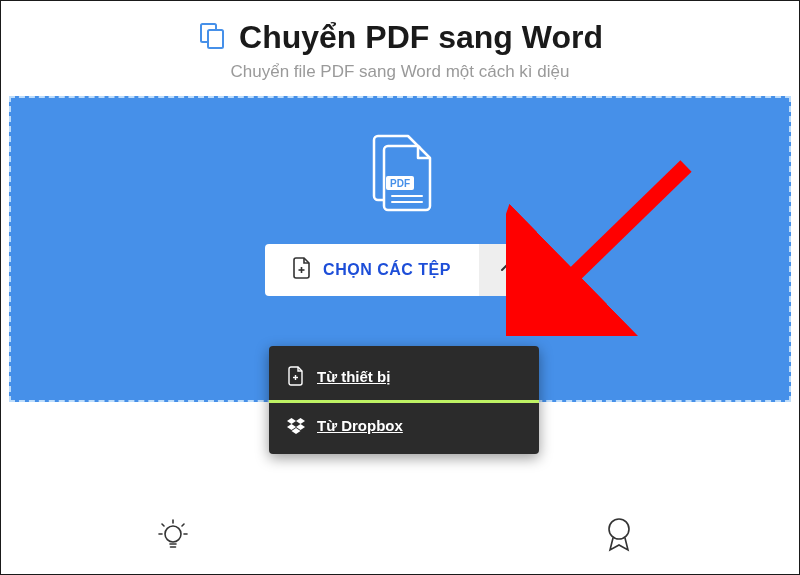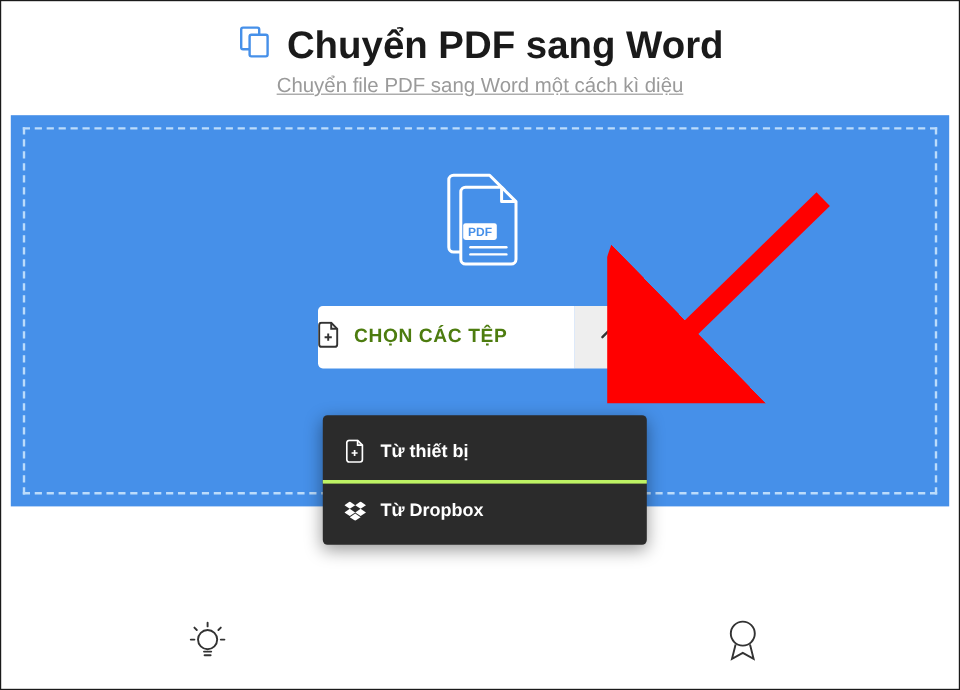--- a/index.html
+++ b/index.html
@@ -2,26 +2,25 @@
 <html><head>
 <meta charset="utf-8">
 <style>
   * { box-sizing: border-box; margin: 0; padding: 0; }
   html, body { width: 800px; height: 575px; font-family: -apple-system, BlinkMacSystemFont, "Segoe UI", Arial, sans-serif; }
   body { border: 1px solid #1a1a1a; background: #fff; position: relative; overflow: hidden; }
 
   .header { text-align: center; padding: 18px 0 14px; }
   .title-row { display: flex; align-items: center; justify-content: center; gap: 12px; }
   .title-row h1 { font-size: 32px; font-weight: 700; color: #1a1a1a; }
-  .subtitle { margin-top: 6px; font-size: 17px; color: #9a9a9a; text-decoration: underline; }
+  .subtitle { margin-top: 6px; font-size: 17px; color: #9a9a9a; }
 
   .dropzone-wrap {
     margin: 0 8px;
     background: #4690e9;
-    padding: 10px;
     position: relative;
   }
   .dropzone-inner {
     border: 2px dashed #bcdcfb;
     height: 306px;
     display: flex;
     flex-direction: column;
     align-items: center;
     padding-top: 36px;
     position: relative;
@@ -29,25 +28,26 @@
 
   .pdf-icon { margin-bottom: 26px; }
 
   .choose-row { display: flex; }
   .choose-btn {
     background: #ffffff;
     height: 52px;
     width: 214px;
     display: flex;
     align-items: center;
+    justify-content: center;
     gap: 12px;
     font-size: 16px;
     font-weight: 700;
     letter-spacing: 0.5px;
-    color: #4d7c0f;
+    color: #1d4ed8;
     border-radius: 4px 0 0 4px;
     cursor: pointer;
   }
   .chev-btn {
     background: #eeeeee;
     height: 52px;
     width: 56px;
     display: flex;
     align-items: center;
     justify-content: center;
@@ -68,20 +68,21 @@
   }
   .dd-item {
     display: flex;
     align-items: center;
     gap: 12px;
     padding: 14px 18px;
     color: #fff;
     font-size: 15px;
     font-weight: 600;
     cursor: pointer;
+    text-decoration: underline;
   }
   .dd-item + .dd-item { border-top: 3px solid #bef264; }
   .dd-icon { width: 18px; display: flex; justify-content: center; }
 
   .arrow {
     position: absolute;
     left: 505px;
     top: 155px;
     z-index: 20;
     pointer-events: none;

